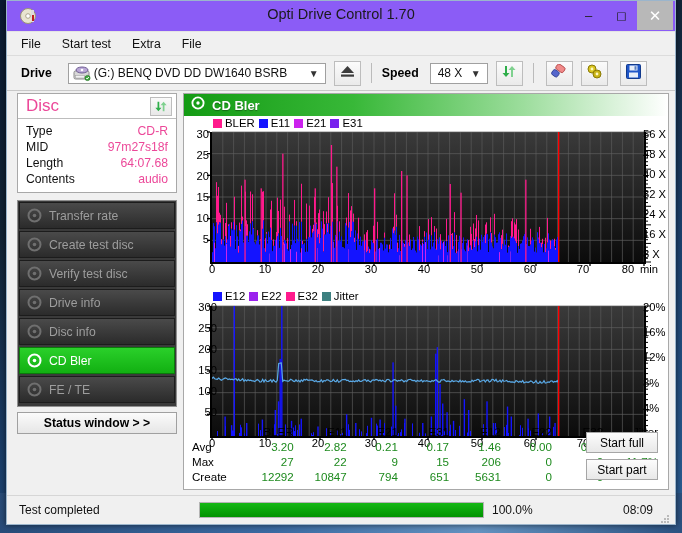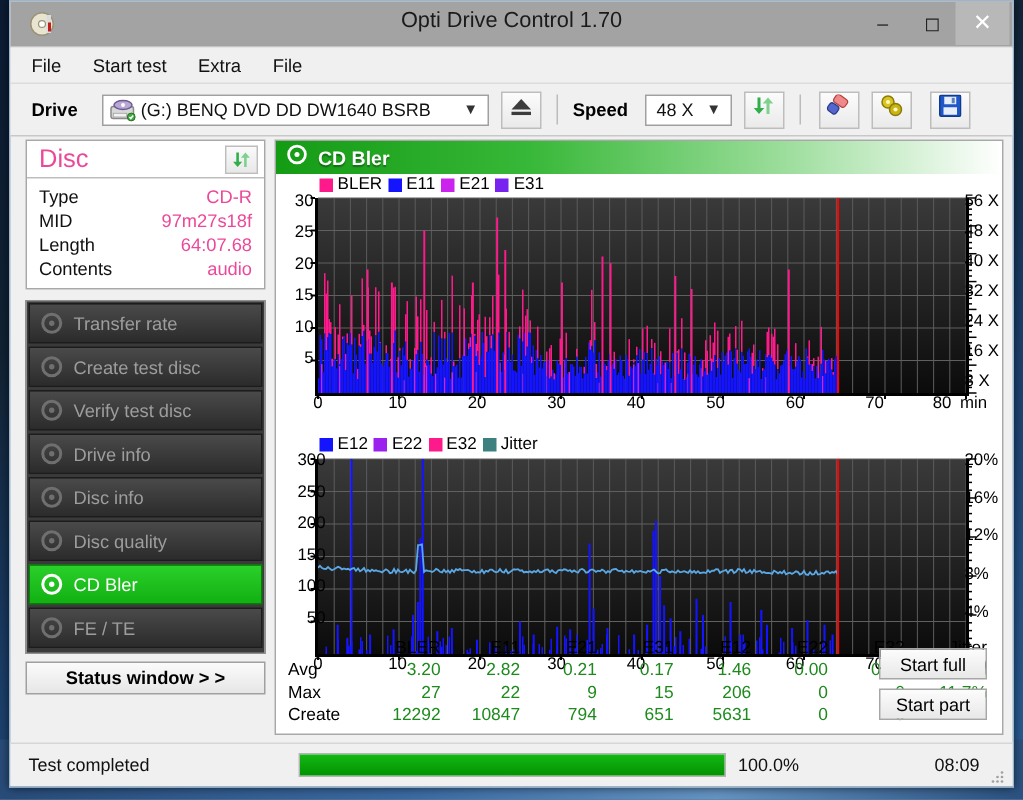--- a/index.html
+++ b/index.html
@@ -11,21 +11,21 @@
   
   #desktop{position:absolute;inset:0;
     background:linear-gradient(160deg,#0b1b33 0%,#123 30%,#1b3f6b 60%,#2b5f96 100%);}
   #desktop:after{content:"";position:absolute;left:0;bottom:0;width:682px;height:40px;
     background:linear-gradient(90deg,#2a4d7a,#3f6fa8 40%,#6f9ecb 70%,#2b4f7d);opacity:.85;}
 
   
   #win{position:absolute;left:6px;top:0px;width:670px;height:525px;
        background:#f0f0f0;border:1px solid #9bb5cc;box-sizing:border-box;
        box-shadow:0 0 6px rgba(0,0,0,.6);}
-  #titlebar{height:30px;background:#a3a3a3;position:relative;
+  #titlebar{height:30px;background:#8b5cf6;position:relative;
             border-bottom:1px solid #e4e4e4;}
   #title-text{position:absolute;left:0;right:0;top:5px;text-align:center;
               font-size:14.5px;color:#1a1a1a;}
   #app-icon{position:absolute;left:12px;top:5px;width:20px;height:20px;}
   .wbtn{position:absolute;top:0;width:33px;height:29px;border:0;background:transparent;
         cursor:default;display:flex;align-items:center;justify-content:center;}
   #btn-min{right:70px;} #btn-max{right:37px;} #btn-close{right:2px;background:#b8b8b8;width:36px;}
   .wbtn .glyph{font-size:13px;color:#222;line-height:1;}
   #btn-close .glyph{color:#fff;font-size:15px;}
 
@@ -300,29 +300,20 @@
           <span class="lbl">Drive info</span>
         </div>
         <div class="sbtn">
           <span class="disc-ic">
             <svg width="15" height="15" viewBox="0 0 15 15">
                 <circle cx="7.5" cy="7.5" r="6" fill="none" stroke="#6f6f6f" stroke-width="2"></circle>
                 <circle cx="7.5" cy="7.5" r="1.8" fill="#6f6f6f"></circle>
               </svg>
           </span>
           <span class="lbl">Disc info</span>
-        </div>
-        <div class="sbtn">
-          <span class="disc-ic">
-            <svg width="15" height="15" viewBox="0 0 15 15">
-                <circle cx="7.5" cy="7.5" r="6" fill="none" stroke="#6f6f6f" stroke-width="2"></circle>
-                <circle cx="7.5" cy="7.5" r="1.8" fill="#6f6f6f"></circle>
-              </svg>
-          </span>
-          <span class="lbl">Disc quality</span>
         </div>
         <div class="sbtn active">
           <span class="disc-ic">
             <svg width="15" height="15" viewBox="0 0 15 15">
                 <circle cx="7.5" cy="7.5" r="6" fill="none" stroke="#ffffff" stroke-width="2"></circle>
                 <circle cx="7.5" cy="7.5" r="1.8" fill="#ffffff"></circle>
               </svg>
           </span>
           <span class="lbl">CD Bler</span>
         </div>

